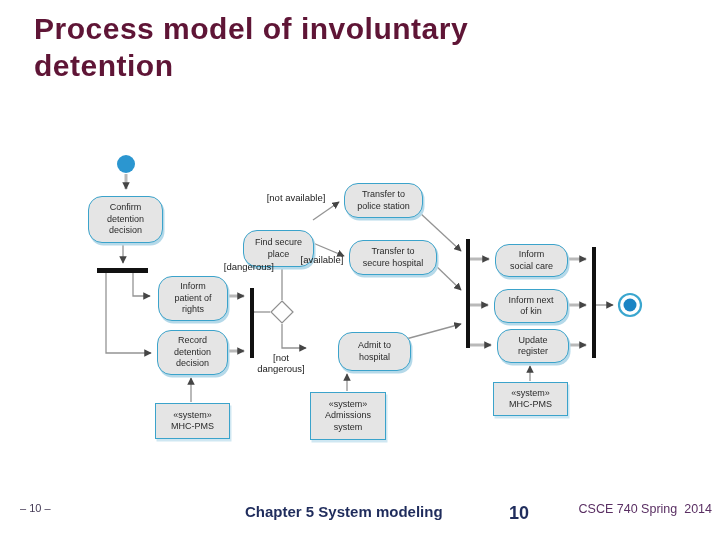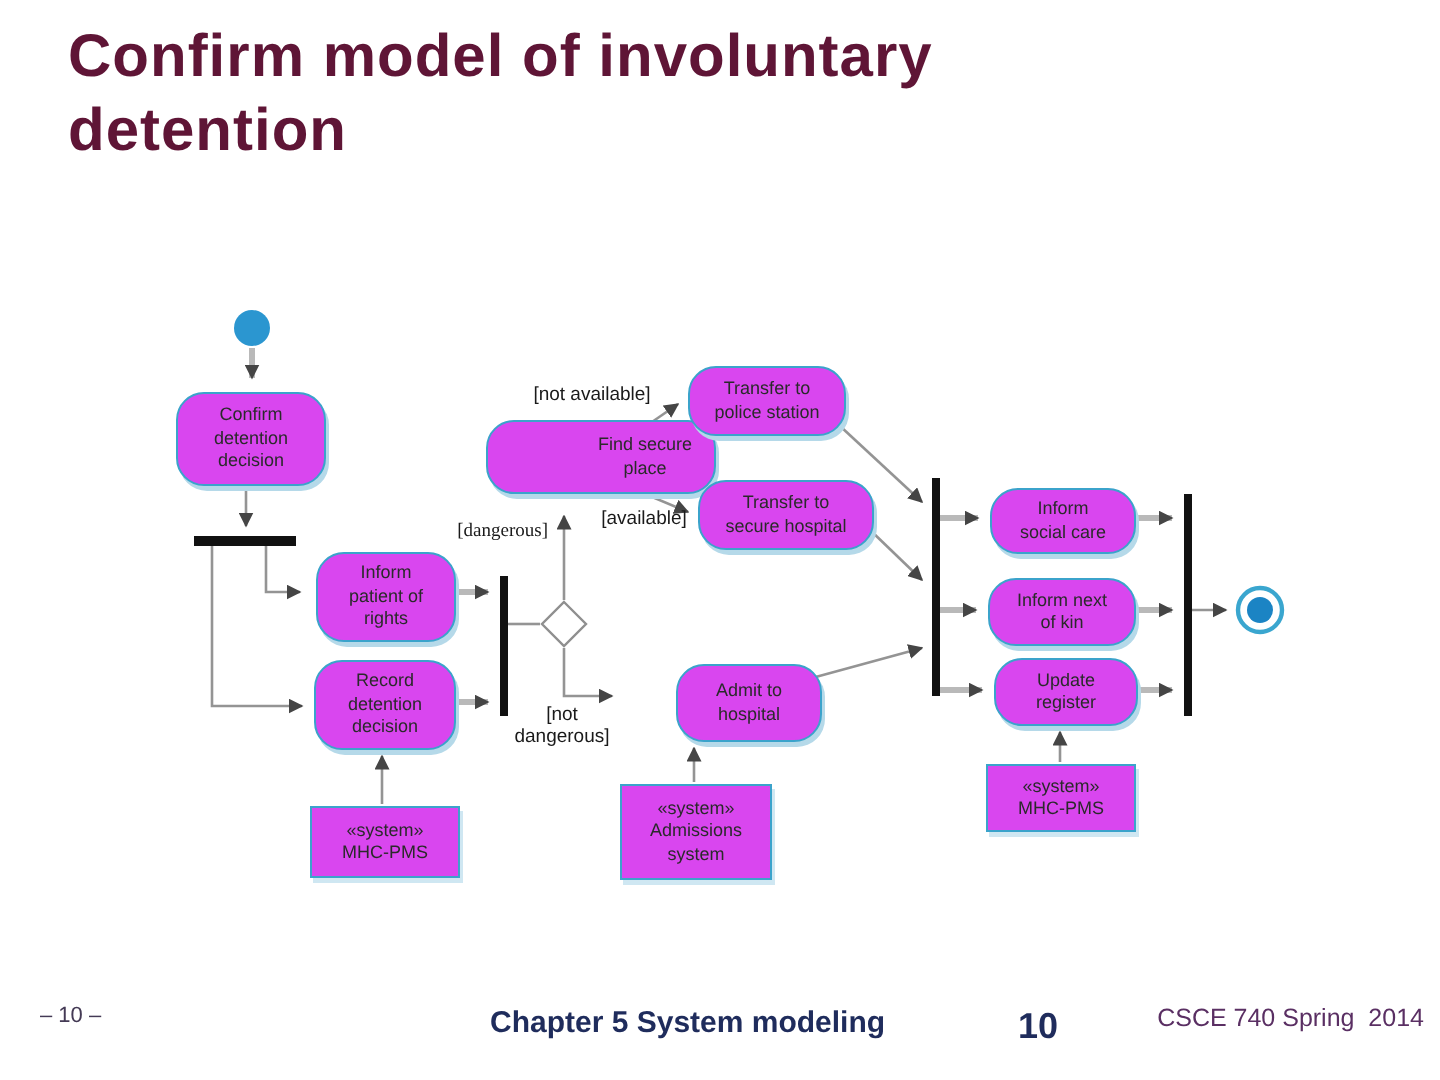--- a/index.html
+++ b/index.html
@@ -8,21 +8,21 @@
     font-family:"Liberation Sans", sans-serif;overflow:hidden;
   }
   .title{
     position:absolute;left:34px;top:10px;width:640px;
     font-size:30px;line-height:37px;font-weight:bold;letter-spacing:.5px;
     color:#5f1536;white-space:pre-line;
   }
   .diagram-svg{position:absolute;left:0;top:0;width:720px;height:540px;}
   .node{
     position:absolute;display:flex;align-items:center;justify-content:center;
-    background:#d946ef;border:1.5px solid #3ba3cb;
+    background:#e5e5e5;border:1.5px solid #3ba3cb;
     font-size:9px;line-height:11.5px;color:#2a2a2a;text-align:center;
   }
   .activity{border-radius:14px;box-shadow:1.5px 2.5px 0 0 #b5d9e9;}
   .system{border-width:1.8px;box-shadow:1.5px 2.5px 0 0 #cfe7f2;}
   .lbl{white-space:pre-line;}
   .guard{
     position:absolute;font-size:9.5px;line-height:11px;color:#1a1a1a;
     text-align:center;white-space:pre-line;
   }
   .guard.right{text-align:right;}
@@ -35,21 +35,21 @@
   .footer-page{
     position:absolute;left:509px;top:503px;font-size:18px;font-weight:bold;color:#1f2c5c;
   }
   .footer-course{
     position:absolute;right:8px;top:502px;font-size:12.5px;color:#5a2f63;white-space:pre;margin-left:28px;
   }
 </style>
 </head>
 <body>
 
-<div class="title">Confirm model of involuntary
+<div class="title">Process model of involuntary
 detention</div>
 
 <svg class="diagram-svg" viewBox="0 0 720 540" xmlns="http://www.w3.org/2000/svg">
   <defs>
     <marker id="ah" viewBox="0 0 10 10" refX="9" refY="5" markerWidth="7.5" markerHeight="7.5" markerUnits="userSpaceOnUse" orient="auto-start-reverse">
       <path d="M0,0 L10,5 L0,10 z" fill="#454545"></path>
     </marker>
   </defs>
 
   <g fill="none" stroke="#949494" stroke-width="1.3">
@@ -103,21 +103,21 @@
 <div class="node activity" style="left:158px;top:276px;width:68px;height:43px;">
   <span class="lbl">Inform
 patient of
 rights</span>
 </div>
 <div class="node activity" style="left:157px;top:330px;width:69px;height:43px;align-items:center;">
   <span class="lbl">Record
 detention
 decision</span>
 </div>
-<div class="node activity" style="left:243px;top:210px;width:69px;height:35px;padding-left:44px;">
+<div class="node activity" style="left:243px;top:230px;width:69px;height:35px;">
   <span class="lbl">Find secure
 place</span>
 </div>
 <div class="node activity" style="left:344px;top:183px;width:77px;height:33px;">
   <span class="lbl">Transfer to
 police station</span>
 </div>
 <div class="node activity" style="left:349px;top:240px;width:86px;height:33px;">
   <span class="lbl">Transfer to
 secure hospital</span>
@@ -148,20 +148,20 @@
 Admissions
 system</span>
 </div>
 <div class="node system" style="left:493px;top:382px;width:73px;height:32px;">
   <span class="lbl">«system»
 MHC-PMS</span>
 </div>
 
 <div class="guard" style="left:260px;top:192px;width:72px;">[not available]</div>
 <div class="guard" style="left:296px;top:254px;width:52px;">[available]</div>
-<div class="guard right" style="left:222px;top:261px;width:52px;font-family:Liberation Serif, serif;">[dangerous]</div>
+<div class="guard right" style="left:222px;top:261px;width:52px;">[dangerous]</div>
 <div class="guard" style="left:250px;top:352px;width:62px;">[not
 dangerous]</div>
 
 <div class="footer-left">– 10 –</div>
 <div class="footer-chapter">Chapter 5 System modeling</div>
 <div class="footer-page">10</div>
 <div class="footer-course">CSCE 740 Spring  2014</div>
 
 </body></html>

